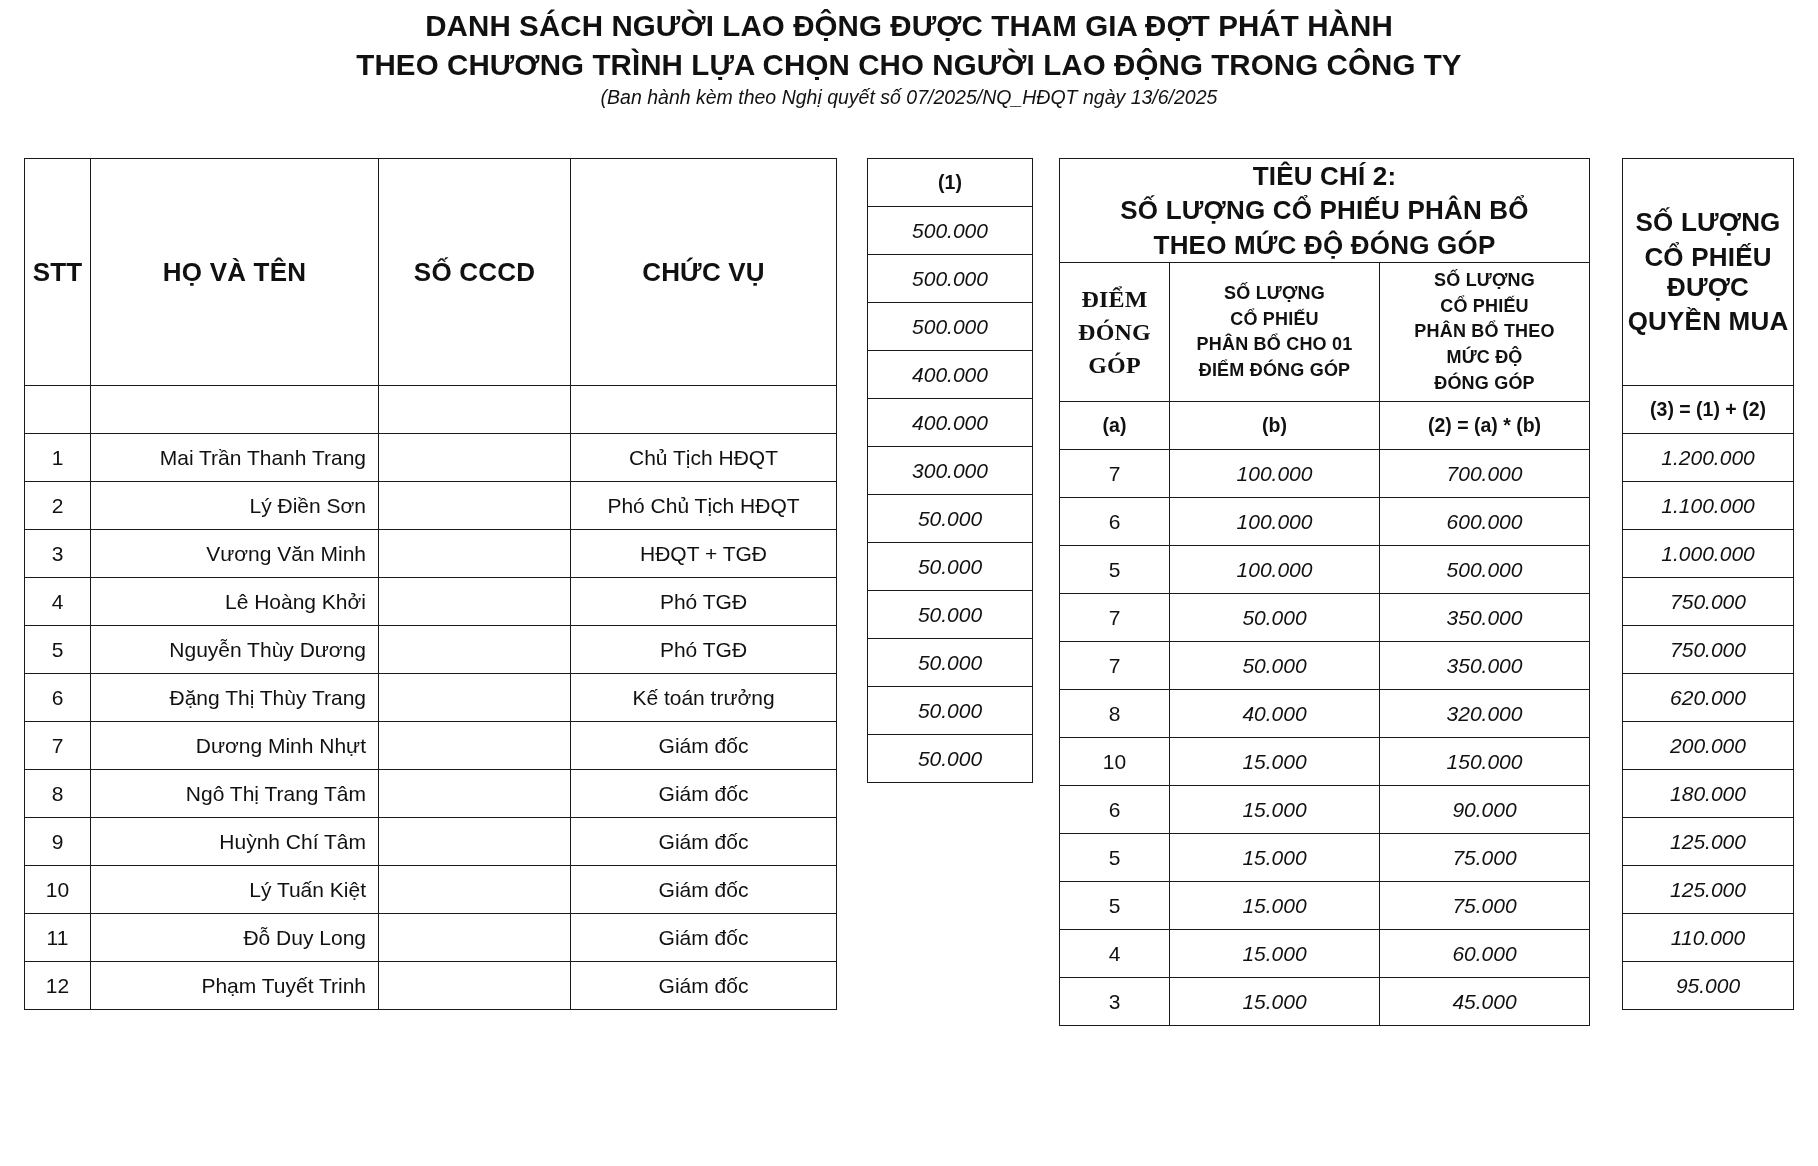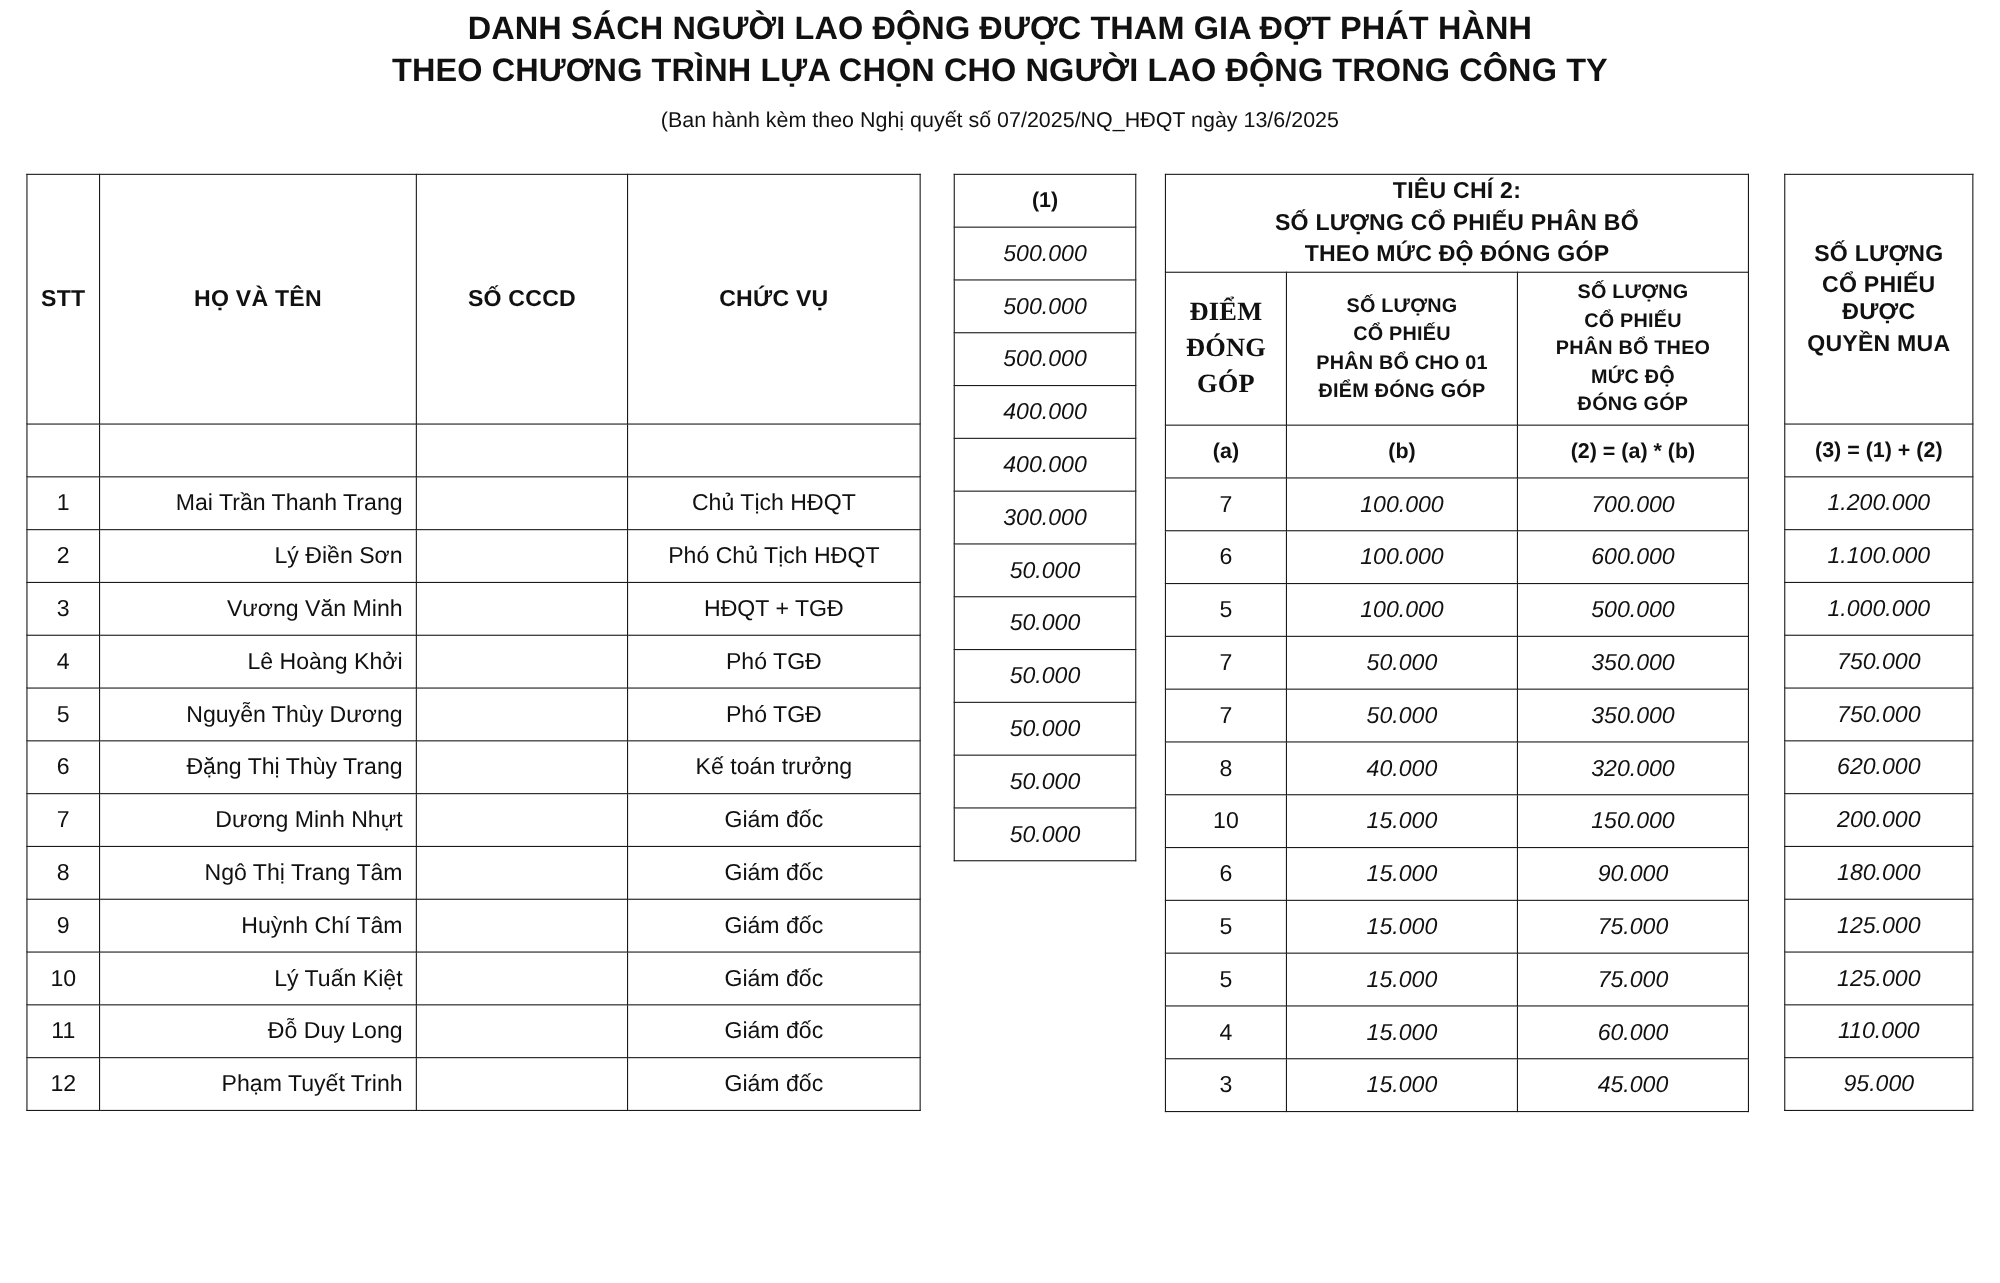--- a/index.html
+++ b/index.html
@@ -33,24 +33,25 @@
     font-size: 29.5px;
     font-weight: bold;
     letter-spacing: .1px;
     line-height: 1.33;
     margin: 0 auto;
     max-width: 1500px;
     text-transform: uppercase;
   }
   .doc-title .tline { display: block; }
   .doc-subtitle {
-    margin-top: 12px;
+    margin-top: 0;
     font-size: 19.5px;
     line-height: 1.38;
     font-weight: normal;
+    font-style: italic;
   }
   .doc-subtitle .sline { display: block; }
 
   
   .table-area {
     position: absolute;
     left: 24px;
     top: 158px;
     width: 1770px;
     display: flex;
@@ -82,21 +83,21 @@
   }
 
   
   .h-main { height: 226px; }
   .h-top  { height: 88px; }
   .h-sub  { height: 138px; }
   .h-code { height: 47px; }
   .r-data { height: 47px; }
 
   .hdr-txt {
-    font-size: 21px;
+    font-size: 26px;
     font-weight: bold;
     line-height: 1.17;
     letter-spacing: .2px;
     padding: 2px 4px;
     text-transform: uppercase;
     display: block;
   }
   .hdr-txt.small {
     font-size: 24px;
     line-height: 1.2;

